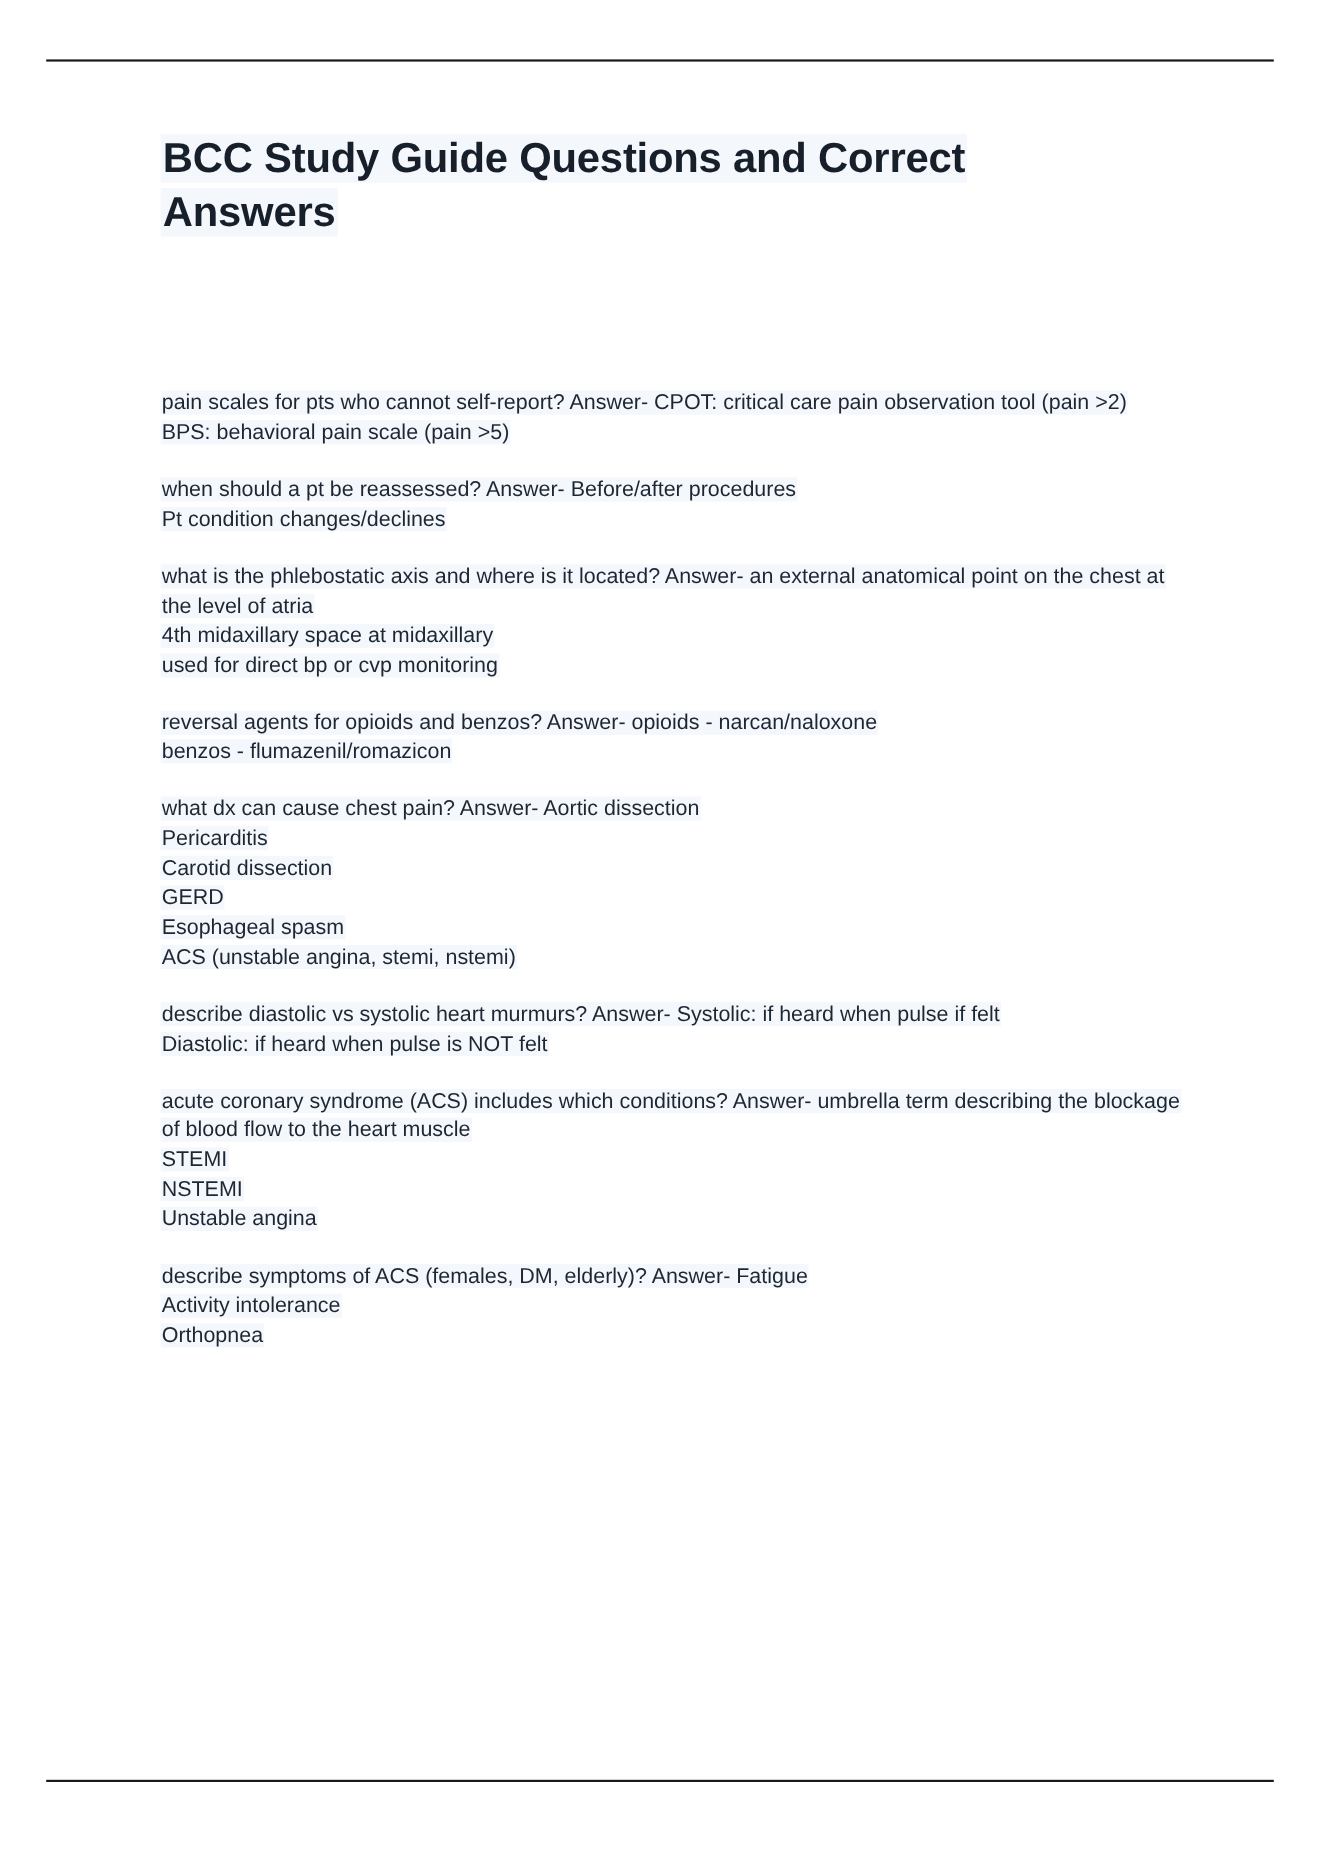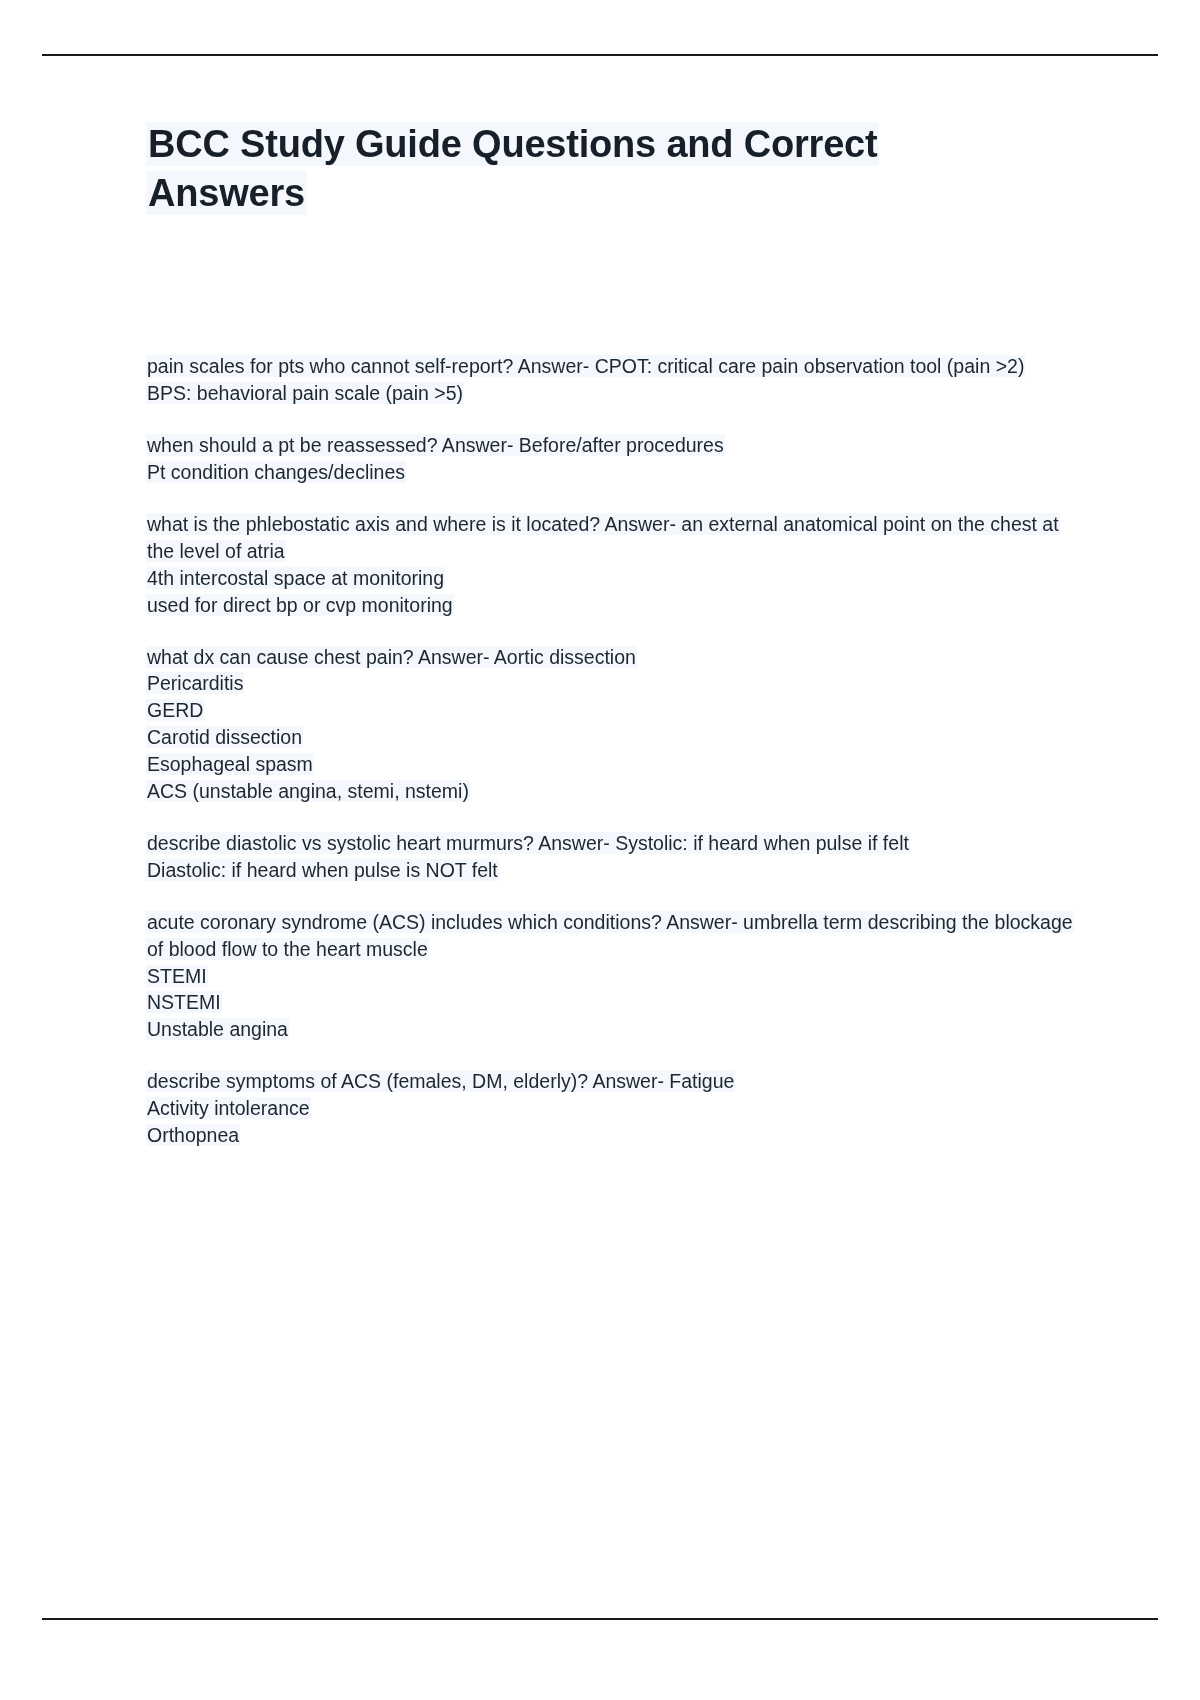--- a/index.html
+++ b/index.html
@@ -96,28 +96,32 @@
         <div class="qa-block">
           <div class="qa-line-row"><span class="qa-line">pain scales for pts who cannot self-report?  Answer- CPOT: critical care pain observation tool (pain &gt;2)</span></div>
           <div class="qa-line-row"><span class="qa-line">BPS: behavioral pain scale (pain &gt;5)</span></div>
         </div>
         <div class="qa-block">
           <div class="qa-line-row"><span class="qa-line">when should a pt be reassessed?  Answer- Before/after procedures</span></div>
           <div class="qa-line-row"><span class="qa-line">Pt condition changes/declines</span></div>
         </div>
         <div class="qa-block">
           <div class="qa-line-row"><span class="qa-line">what is the phlebostatic axis and where is it located?  Answer- an external anatomical point on the chest at the level of atria</span></div>
-          <div class="qa-line-row"><span class="qa-line">4th intercostal space at monitoring</span></div>
+          <div class="qa-line-row"><span class="qa-line">4th midaxillary space at midaxillary</span></div>
           <div class="qa-line-row"><span class="qa-line">used for direct bp or cvp monitoring</span></div>
+        </div>
+        <div class="qa-block">
+          <div class="qa-line-row"><span class="qa-line">reversal agents for opioids and benzos?  Answer- opioids - narcan/naloxone</span></div>
+          <div class="qa-line-row"><span class="qa-line">benzos - flumazenil/romazicon</span></div>
         </div>
         <div class="qa-block">
           <div class="qa-line-row"><span class="qa-line">what dx can cause chest pain?  Answer- Aortic dissection</span></div>
           <div class="qa-line-row"><span class="qa-line">Pericarditis</span></div>
+          <div class="qa-line-row"><span class="qa-line">Carotid dissection</span></div>
           <div class="qa-line-row"><span class="qa-line">GERD</span></div>
-          <div class="qa-line-row"><span class="qa-line">Carotid dissection</span></div>
           <div class="qa-line-row"><span class="qa-line">Esophageal spasm</span></div>
           <div class="qa-line-row"><span class="qa-line">ACS (unstable angina, stemi, nstemi)</span></div>
         </div>
         <div class="qa-block">
           <div class="qa-line-row"><span class="qa-line">describe diastolic vs systolic heart murmurs?  Answer- Systolic: if heard when pulse if felt</span></div>
           <div class="qa-line-row"><span class="qa-line">Diastolic: if heard when pulse is NOT felt</span></div>
         </div>
         <div class="qa-block">
           <div class="qa-line-row"><span class="qa-line">acute coronary syndrome (ACS) includes which conditions?  Answer- umbrella term describing the blockage of blood flow to the heart muscle</span></div>
           <div class="qa-line-row"><span class="qa-line">STEMI</span></div>

